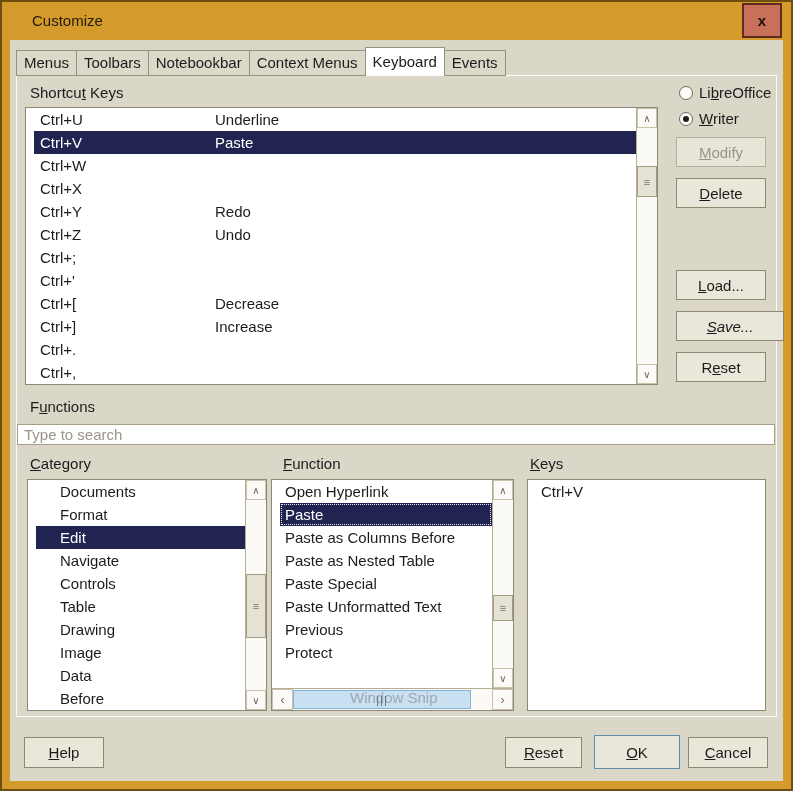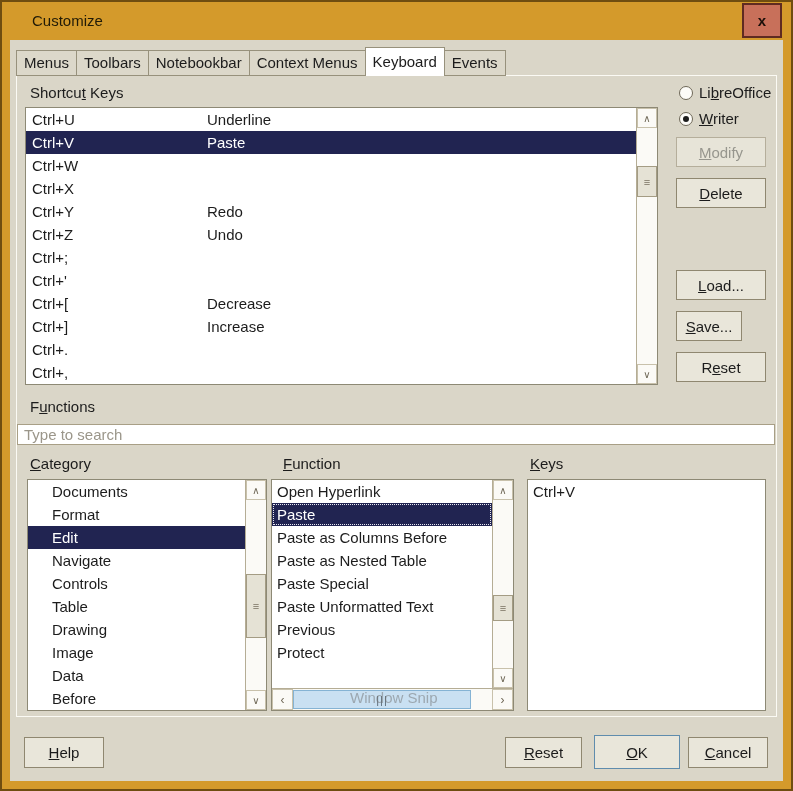--- a/index.html
+++ b/index.html
@@ -28,21 +28,21 @@
     height:26px; padding:0 7px; line-height:24px; background:#DCD8CA;
     border:1px solid #97917C; margin-right:-1px; white-space:nowrap;
   }
   .tab.active { height:29px; background:#FFFFFF; border-bottom:none; line-height:27px; z-index:4; }
 
   .panel { position:absolute; left:6px; top:35px; width:761px; height:642px; border:1px solid #FBFAF4; }
 
   .lbl { position:absolute; white-space:nowrap; }
 
   .listbox { position:absolute; background:#FFFFFF; border:1px solid #8D8975; overflow:hidden; }
-  .row { height:23px; line-height:23px; white-space:nowrap; overflow:hidden; }
+  .row { height:23px; line-height:23px; white-space:nowrap; overflow:hidden;margin-left:8px; }
   .row.sel { background:#212451; color:#FFFFFF; }
   .row.focus-dotted { outline:1px dotted #E8E8F2; outline-offset:-2px; }
 
   
   .sk-row { display:flex; }
   .sk-key { width:181px; padding-left:6px; flex:none; }
   .sk-cmd { flex:1; }
 
   
   .vscroll { position:absolute; top:0; right:0; width:21px; background:#FBFAF6; border-left:1px solid #B5AD95; }
@@ -194,21 +194,21 @@
 
     <div class="btn disabled" style="left:666px; top:97px; width:90px; height:30px;">
         <span><u>M</u>odify</span>
       </div>
     <div class="btn" style="left:666px; top:138px; width:90px; height:30px;">
         <span><u>D</u>elete</span>
       </div>
     <div class="btn" style="left:666px; top:230px; width:90px; height:30px;">
         <span><u>L</u>oad...</span>
       </div>
-    <div class="btn" style="left:666px; top:271px; width:66px; height:30px;">
+    <div class="btn" style="left:666px; top:271px; width:108px; height:30px;font-style:italic;">
         <span><u>S</u>ave...</span>
       </div>
     <div class="btn" style="left:666px; top:312px; width:90px; height:30px;">
         <span>R<u>e</u>set</span>
       </div>
 
     <div class="lbl" style="left:20px; top:358px;">F<u>u</u>nctions</div>
     <input class="search-input" style="left: 7px; top: 384px; width: 758px; height: 21px;" placeholder="Type to search">
 
     <div class="lbl" style="left:20px; top:415px;"><u>C</u>ategory</div>

